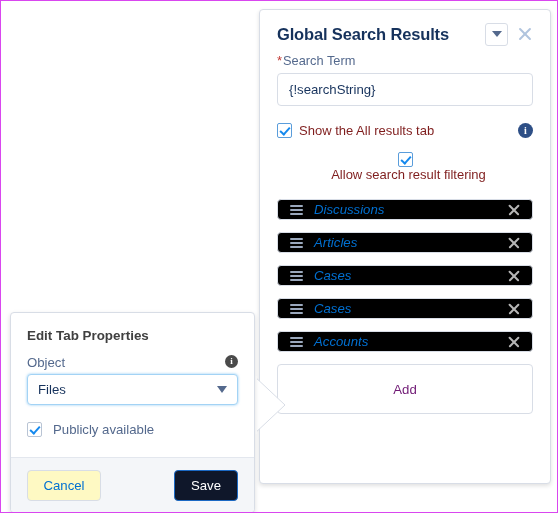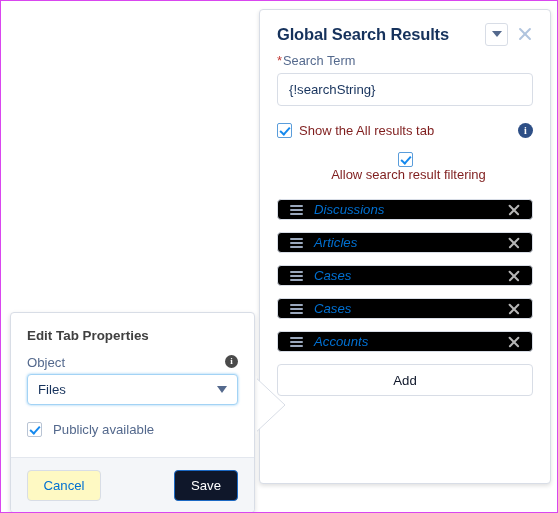--- a/index.html
+++ b/index.html
@@ -225,29 +225,29 @@
     position: absolute;
     left: 0; top: 6px;
     width: 14px; height: 1.6px;
     background: #b6b6b6;
     border-radius: 1px;
   }
   .row-close::before { transform: rotate(45deg); }
   .row-close::after  { transform: rotate(-45deg); }
 
   .add-btn {
-    height: 32px;
+    height: 50px;
     border: 1px solid #d8dde6;
     border-radius: 4px;
     background: #fff;
     display: flex;
     align-items: center;
     justify-content: center;
     font-size: 13.2px;
-    color: #0f172a;
+    color: #701a75;
     cursor: pointer;
     box-sizing: border-box;
   }
 
   
   #edit-panel {
     position: absolute;
     left: 9px;
     top: 311px;
     width: 245px;

